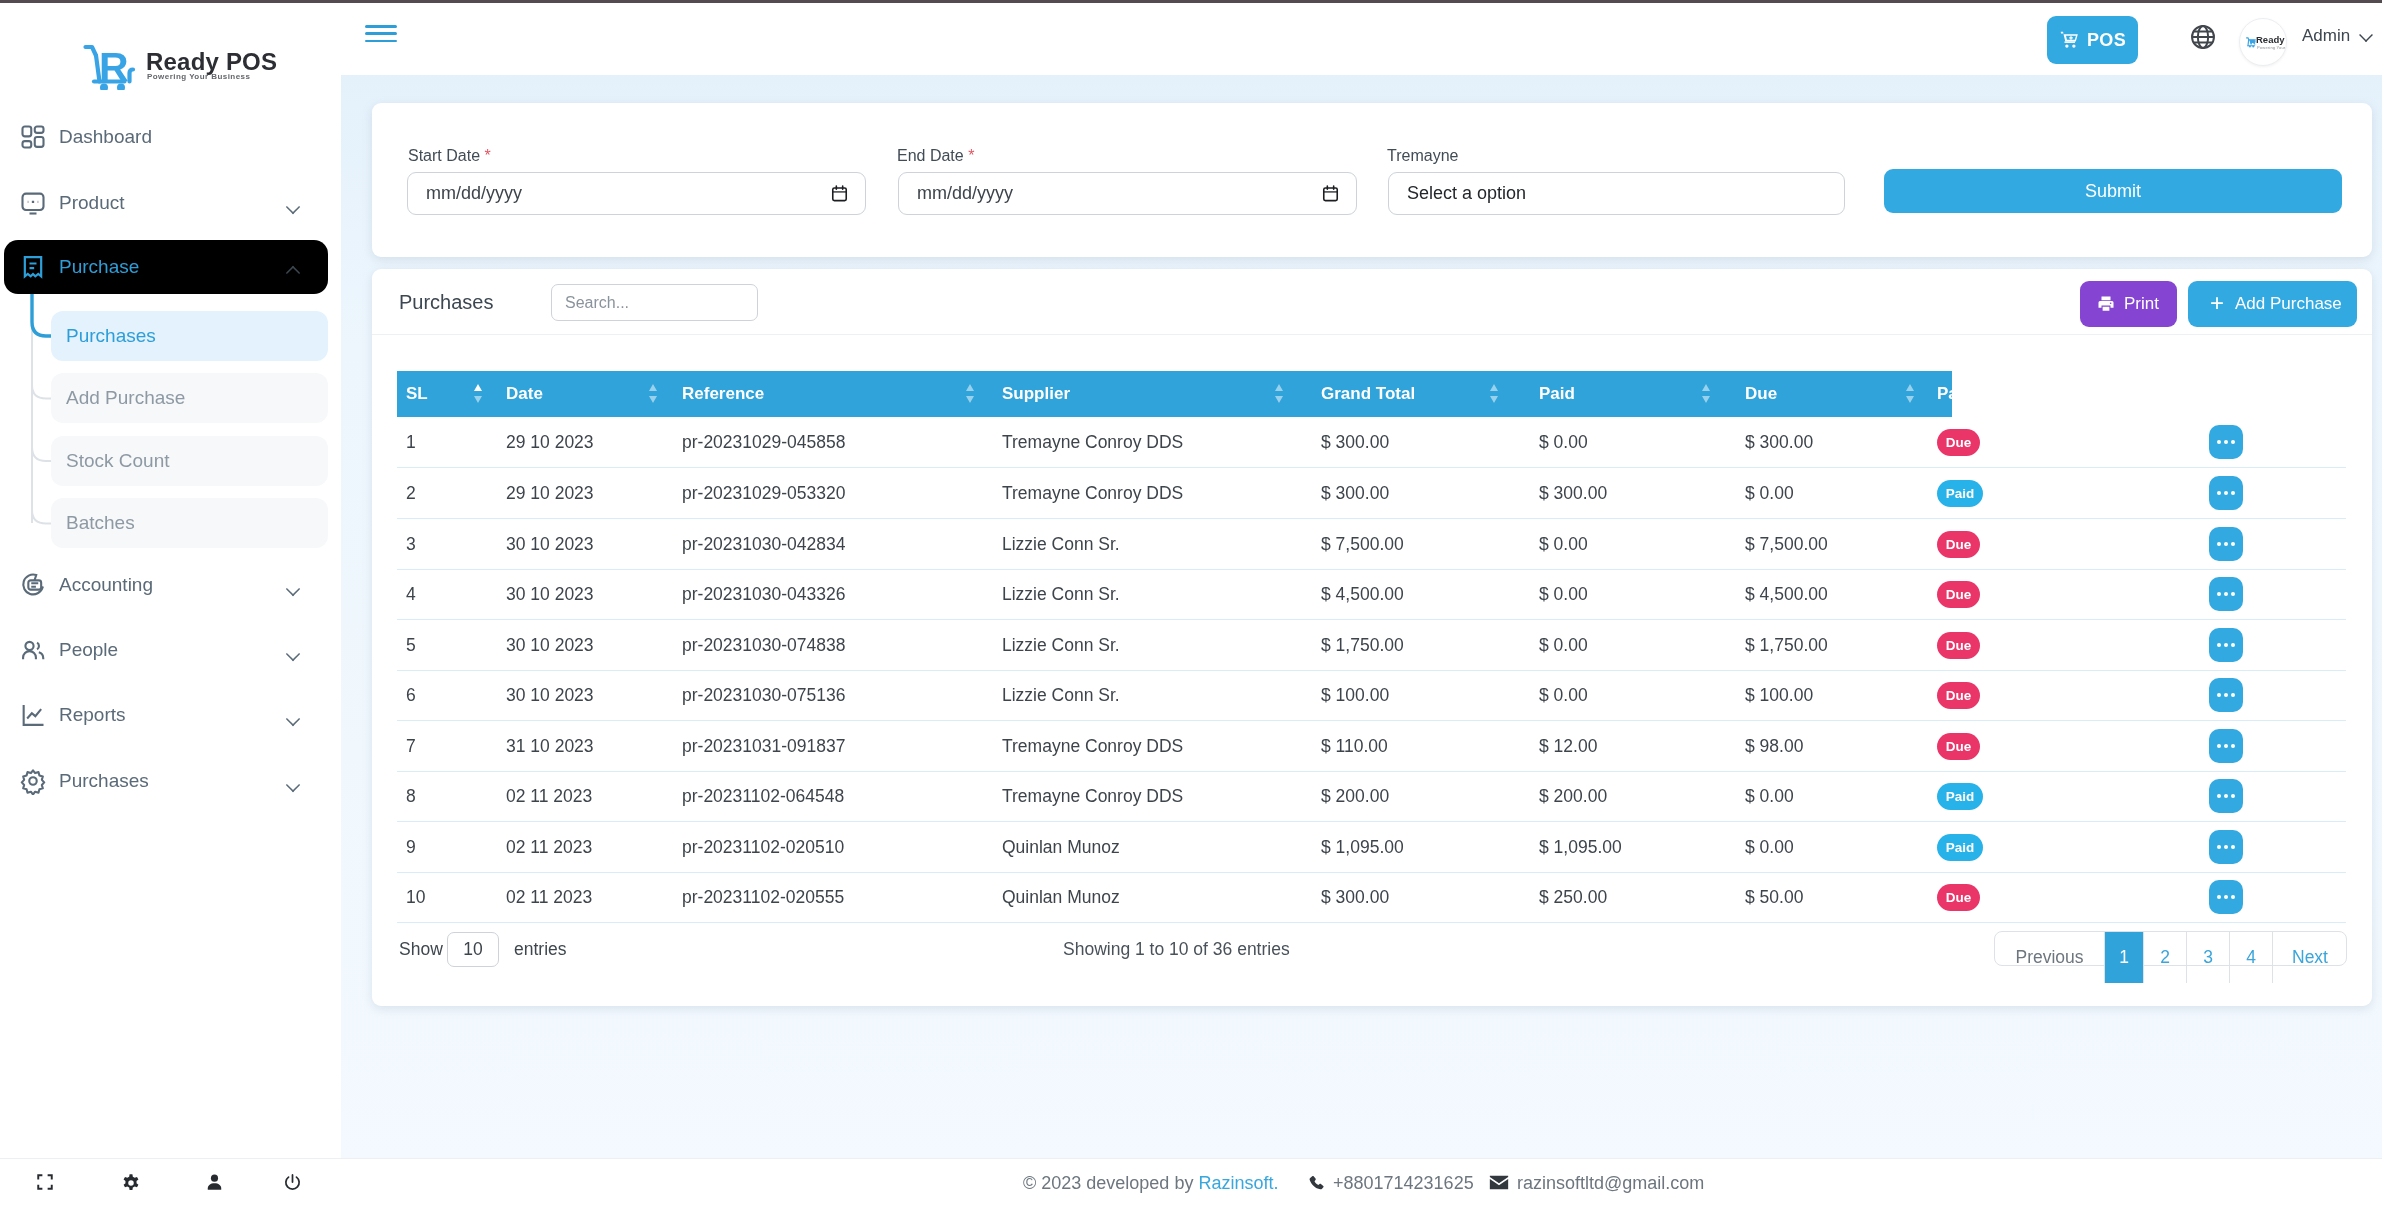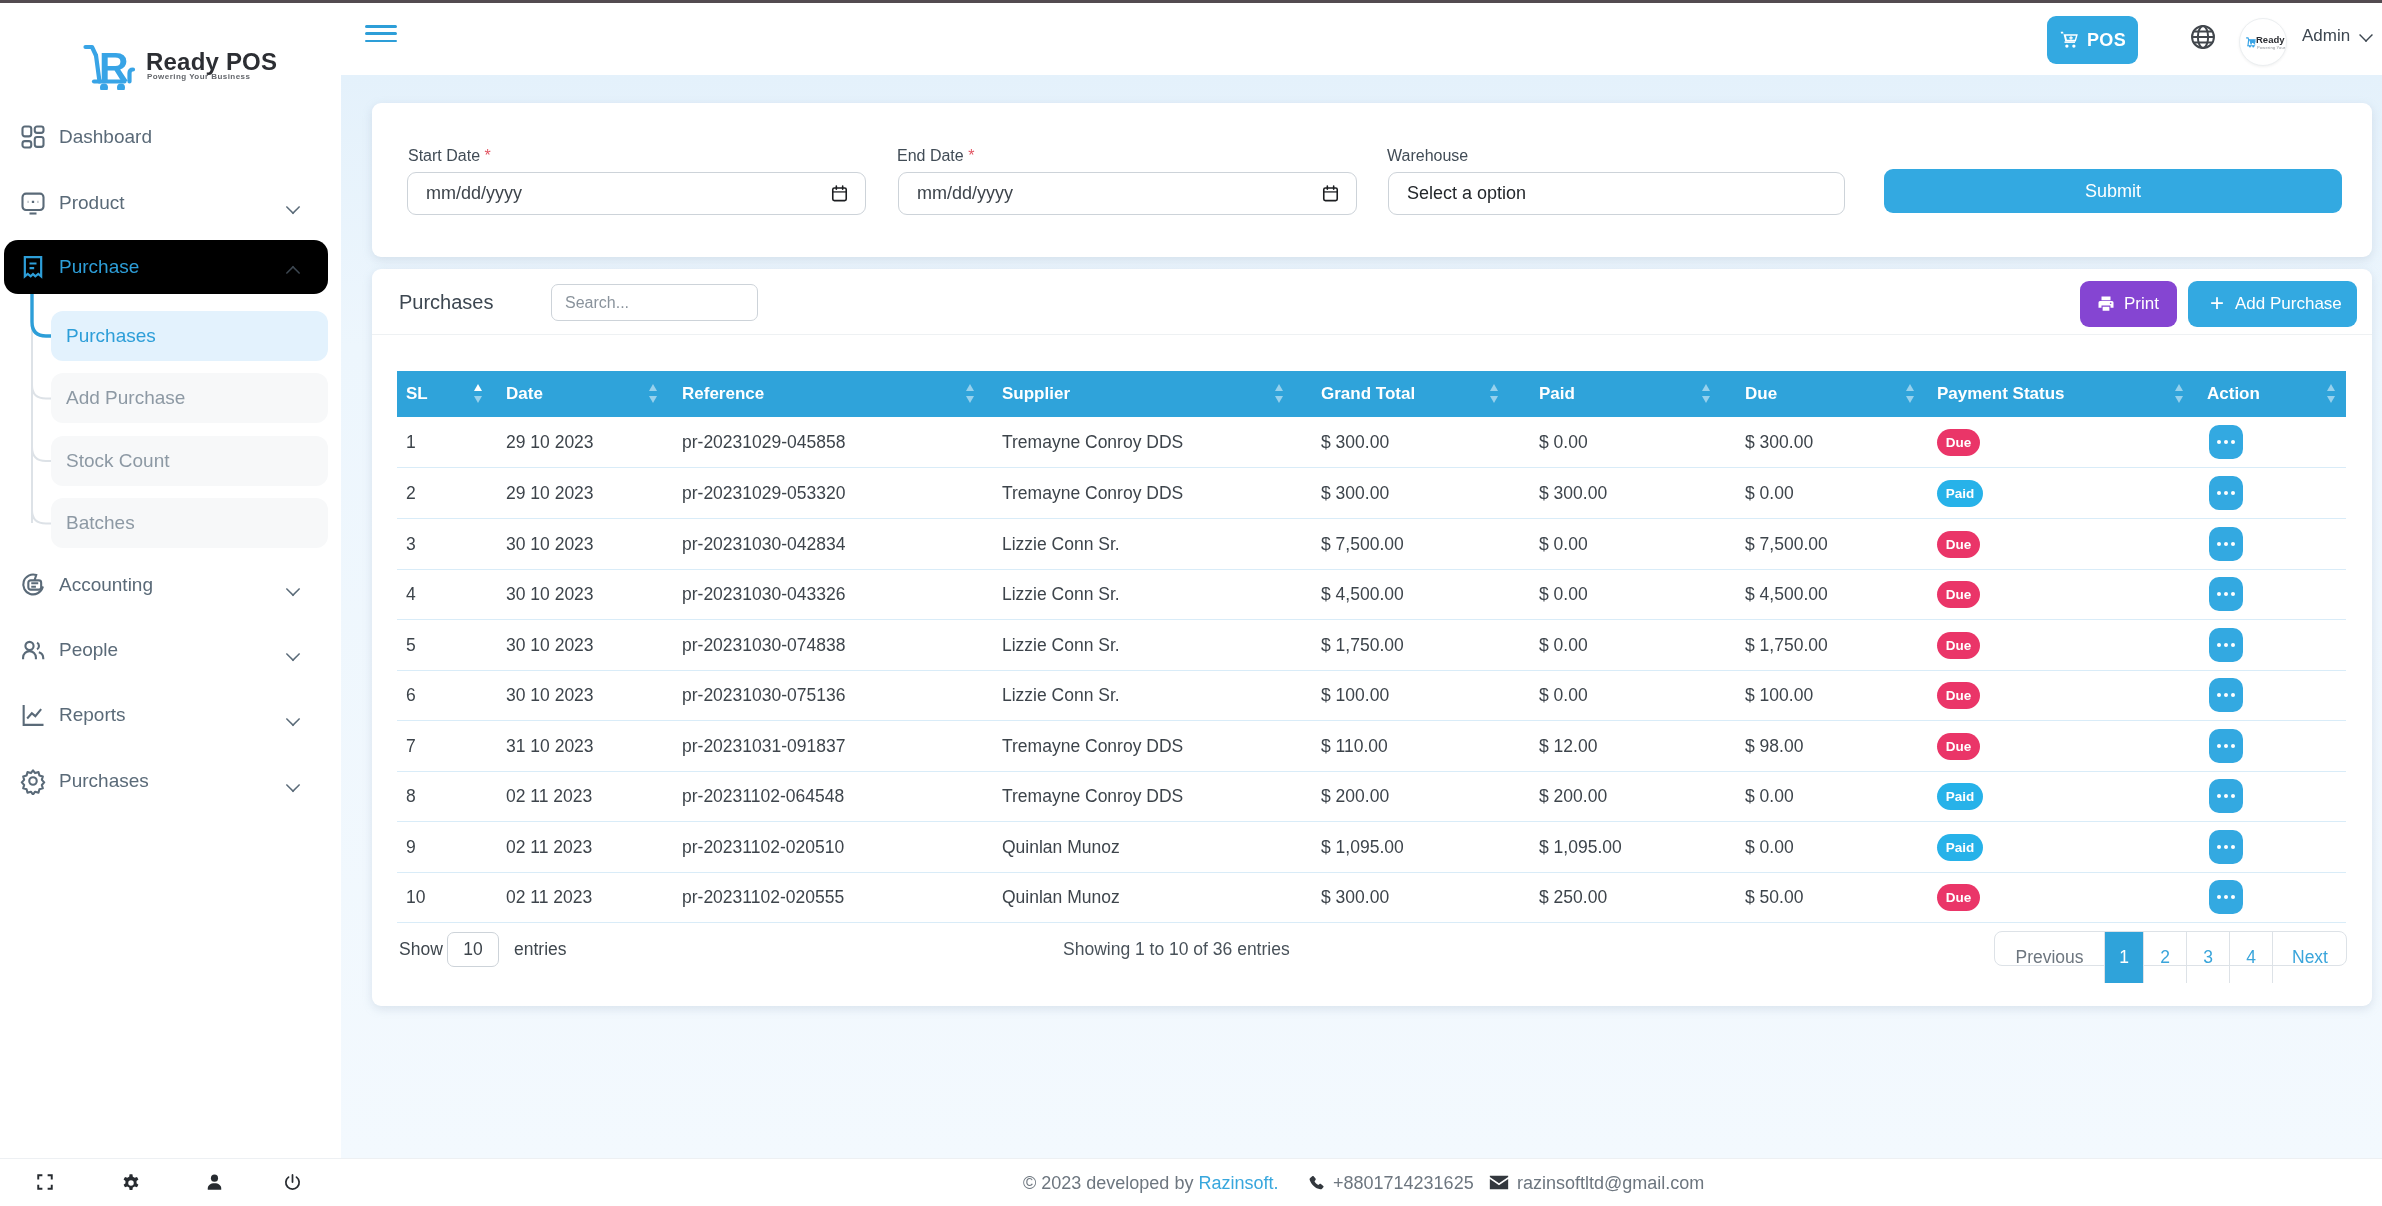--- a/index.html
+++ b/index.html
@@ -36,21 +36,21 @@
 .flabel b{color:#e25663;font-weight:normal}
 .finput{position:absolute;top:69px;height:43px;border:1px solid #cdd3d9;border-radius:9px;background:#fff;font-size:18px;color:#3d444b;line-height:41px;padding-left:18px}
 .submit{position:absolute;left:1512px;top:66px;width:458px;height:44px;background:#33a9e1;border-radius:9px;color:#fff;font-size:18px;text-align:center;line-height:44px}
 
 .tctitle{position:absolute;left:27px;top:22px;font-size:20px;color:#3d4751}
 .search{position:absolute;left:179px;top:15px;width:207px;height:37px;border:1px solid #cdd3d9;border-radius:7px;font-size:16px;color:#8a939c;line-height:35px;padding-left:13px}
 .hline{position:absolute;left:0;top:65px;width:2000px;height:1px;background:#eef1f3}
 .printbtn{position:absolute;left:1708px;top:12px;width:97px;height:46px;border-radius:9px;background:#8545d2;color:#fff;font-size:17px}
 .addbtn{position:absolute;left:1816px;top:12px;width:169px;height:46px;border-radius:9px;background:#33a9e1;color:#fff;font-size:17px}
 
-.thead{position:absolute;left:25px;top:102px;width:1949px;height:46px;background:#2fa3da;color:#fff;font-weight:bold;font-size:17px}
+.thead{position:absolute;left:25px;top:102px;width:1555px;height:46px;background:#2fa3da;color:#fff;font-weight:bold;font-size:17px}
 .thead span{position:absolute;line-height:46px}
 .trow{position:absolute;left:25px;width:1949px;height:51px;font-size:17.5px;color:#3d444b;border-bottom:1px solid #d9ecf8}
 .trow span{position:absolute;line-height:50px;white-space:nowrap}
 .badge{position:absolute;top:12px;height:27px;border-radius:14px;color:#fff;font-size:13.5px;font-weight:bold;text-align:center;line-height:27px;font-style:normal}
 .due{background:#ea3568;width:43px}
 .paid{background:#27b2e9;width:46px}
 .actbtn{position:absolute;left:1812px;top:8px;width:34px;height:34px;border-radius:10px;background:#33a9e1;font-style:normal}
 .actbtn i{position:absolute;top:15px;width:4px;height:4px;border-radius:50%;background:#fff}
 
 .sa{position:absolute;width:9px;height:46px}
@@ -229,21 +229,21 @@
     </svg>
     <div class="abs" style="left:16px;top:15px;font-size:9.5px;font-weight:bold;color:#2c2e33">Ready</div>
     <div class="abs" style="left:17px;top:26px;font-size:4px;color:#8b8f94;letter-spacing:.2px;white-space:nowrap">Powering Your</div>
   </div>
   <div class="admin">Admin</div>
   <span class="abs" style="left:2359px;top:28px"><i class="cdown" style="transform:rotate(45deg) scale(.7);border-color:#3d4751;border-width:2.2px"></i></span>
 </div>
 <div class="card card1" id="c1">
   <div class="flabel" style="left:36px">Start Date <b>*</b></div>
   <div class="flabel" style="left:525px">End Date <b>*</b></div>
-  <div class="flabel" style="left:1015px">Warehouse</div>
+  <div class="flabel" style="left:1015px">Tremayne</div>
   <div class="finput" style="left:35px;width:459px">mm/dd/yyyy
     <svg class="abs" style="right:16px;top:11px" width="19" height="19" viewBox="0 0 24 24" fill="none" stroke="#1c1e21" stroke-width="2">
         <rect x="3.5" y="5" width="17" height="16" rx="2"></rect>
         <path d="M3.5 10 h17" stroke-width="1.6"></path>
         <path d="M8 2.5 v4 M16 2.5 v4" stroke-linecap="round"></path>
       </svg>
   </div>
   <div class="finput" style="left:526px;width:459px">mm/dd/yyyy
     <svg class="abs" style="right:16px;top:11px" width="19" height="19" viewBox="0 0 24 24" fill="none" stroke="#1c1e21" stroke-width="2">
         <rect x="3.5" y="5" width="17" height="16" rx="2"></rect>

